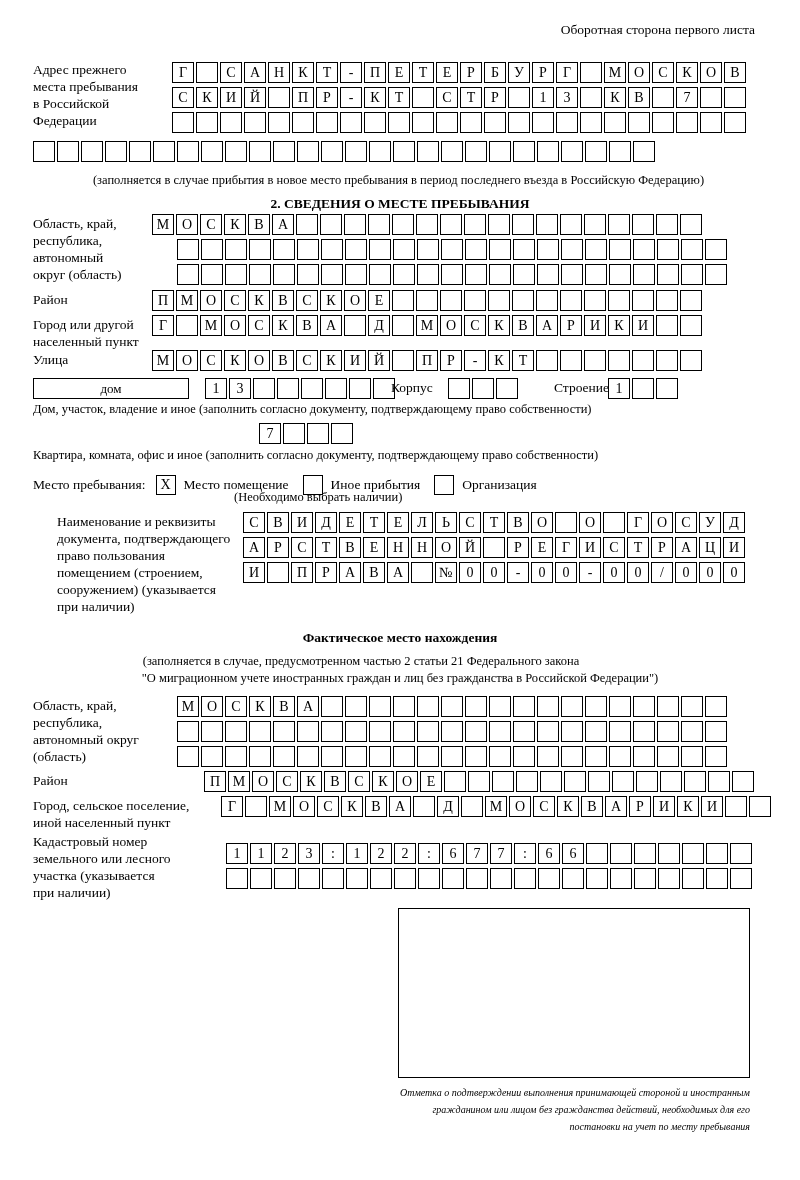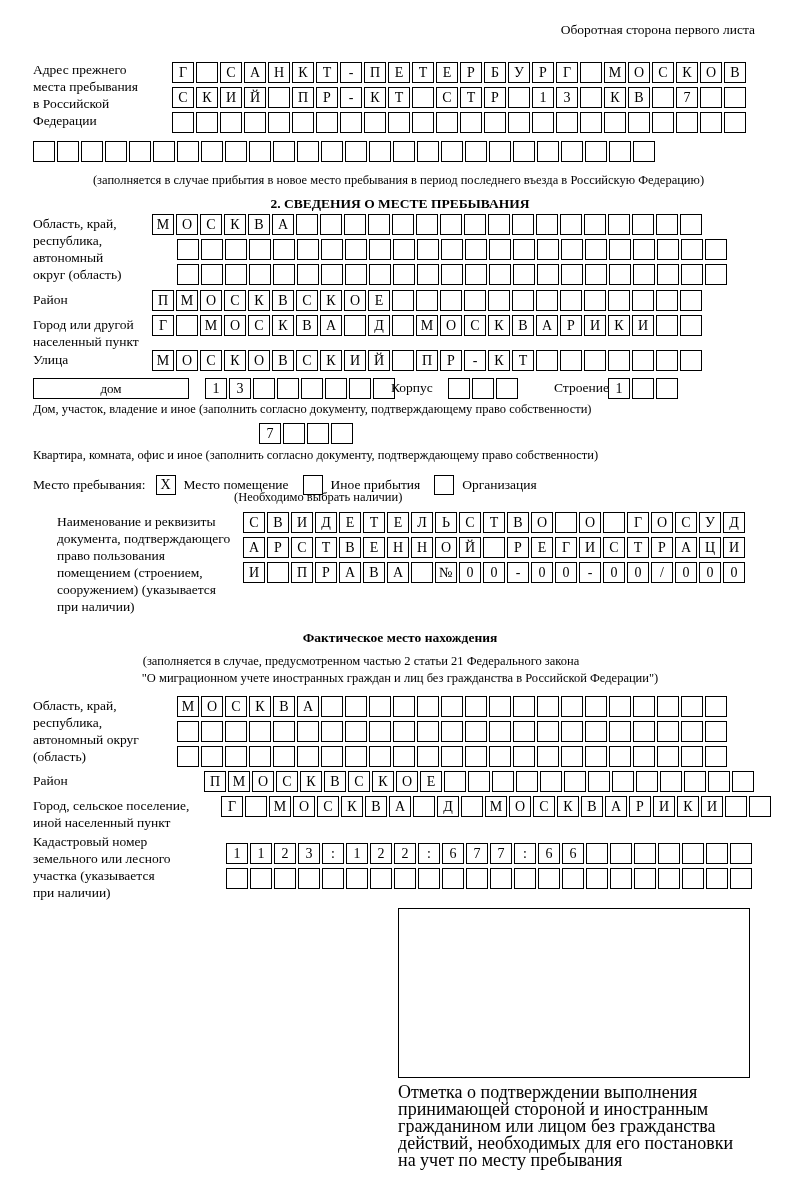--- a/index.html
+++ b/index.html
@@ -91,23 +91,24 @@
     font-size: 14px;
     vertical-align: middle;
   }
   .bigbox {
     position: absolute;
     border: 1px solid #000;
     box-sizing: border-box;
   }
   .footnote {
     position: absolute;
-    font-size: 18px;
-    text-align: left;
+    font-size: 10px;
+    text-align: right;
     line-height: 17px;
+    font-style: italic;
   }
   .bold-center {
     position: absolute;
     font-weight: bold;
     font-size: 13.5px;
     text-align: center;
   }
 </style>
 </head>
 <body>

